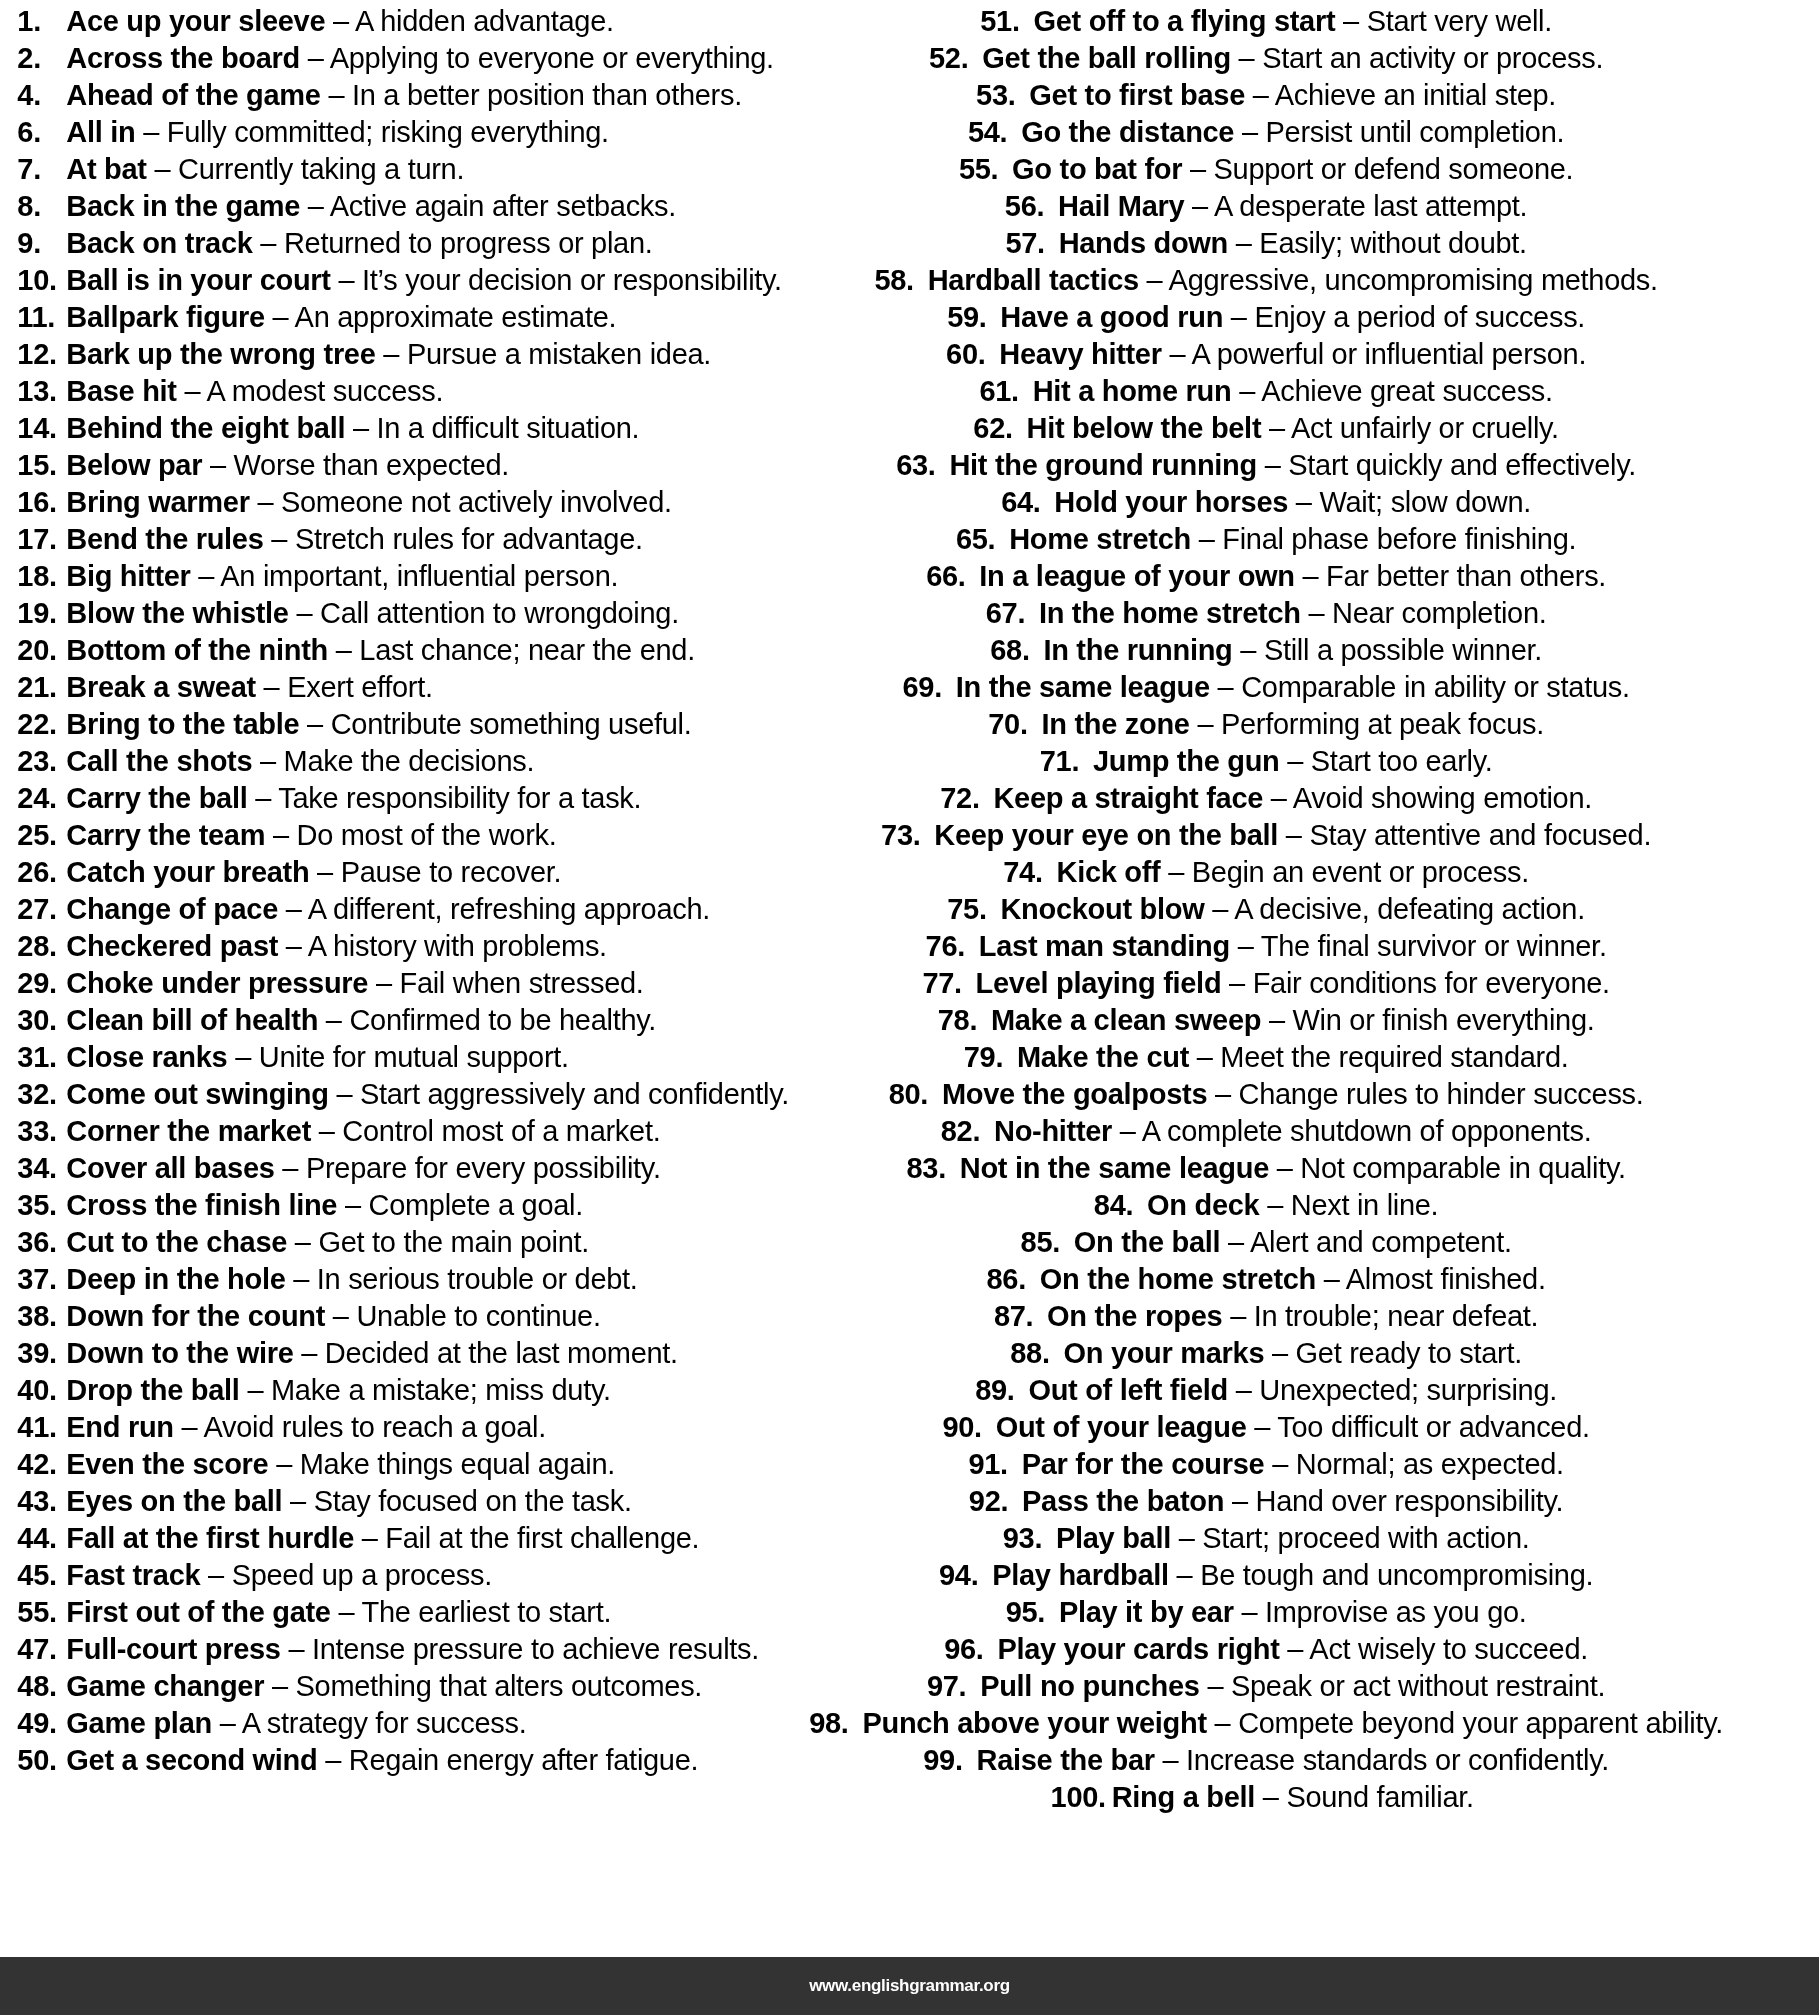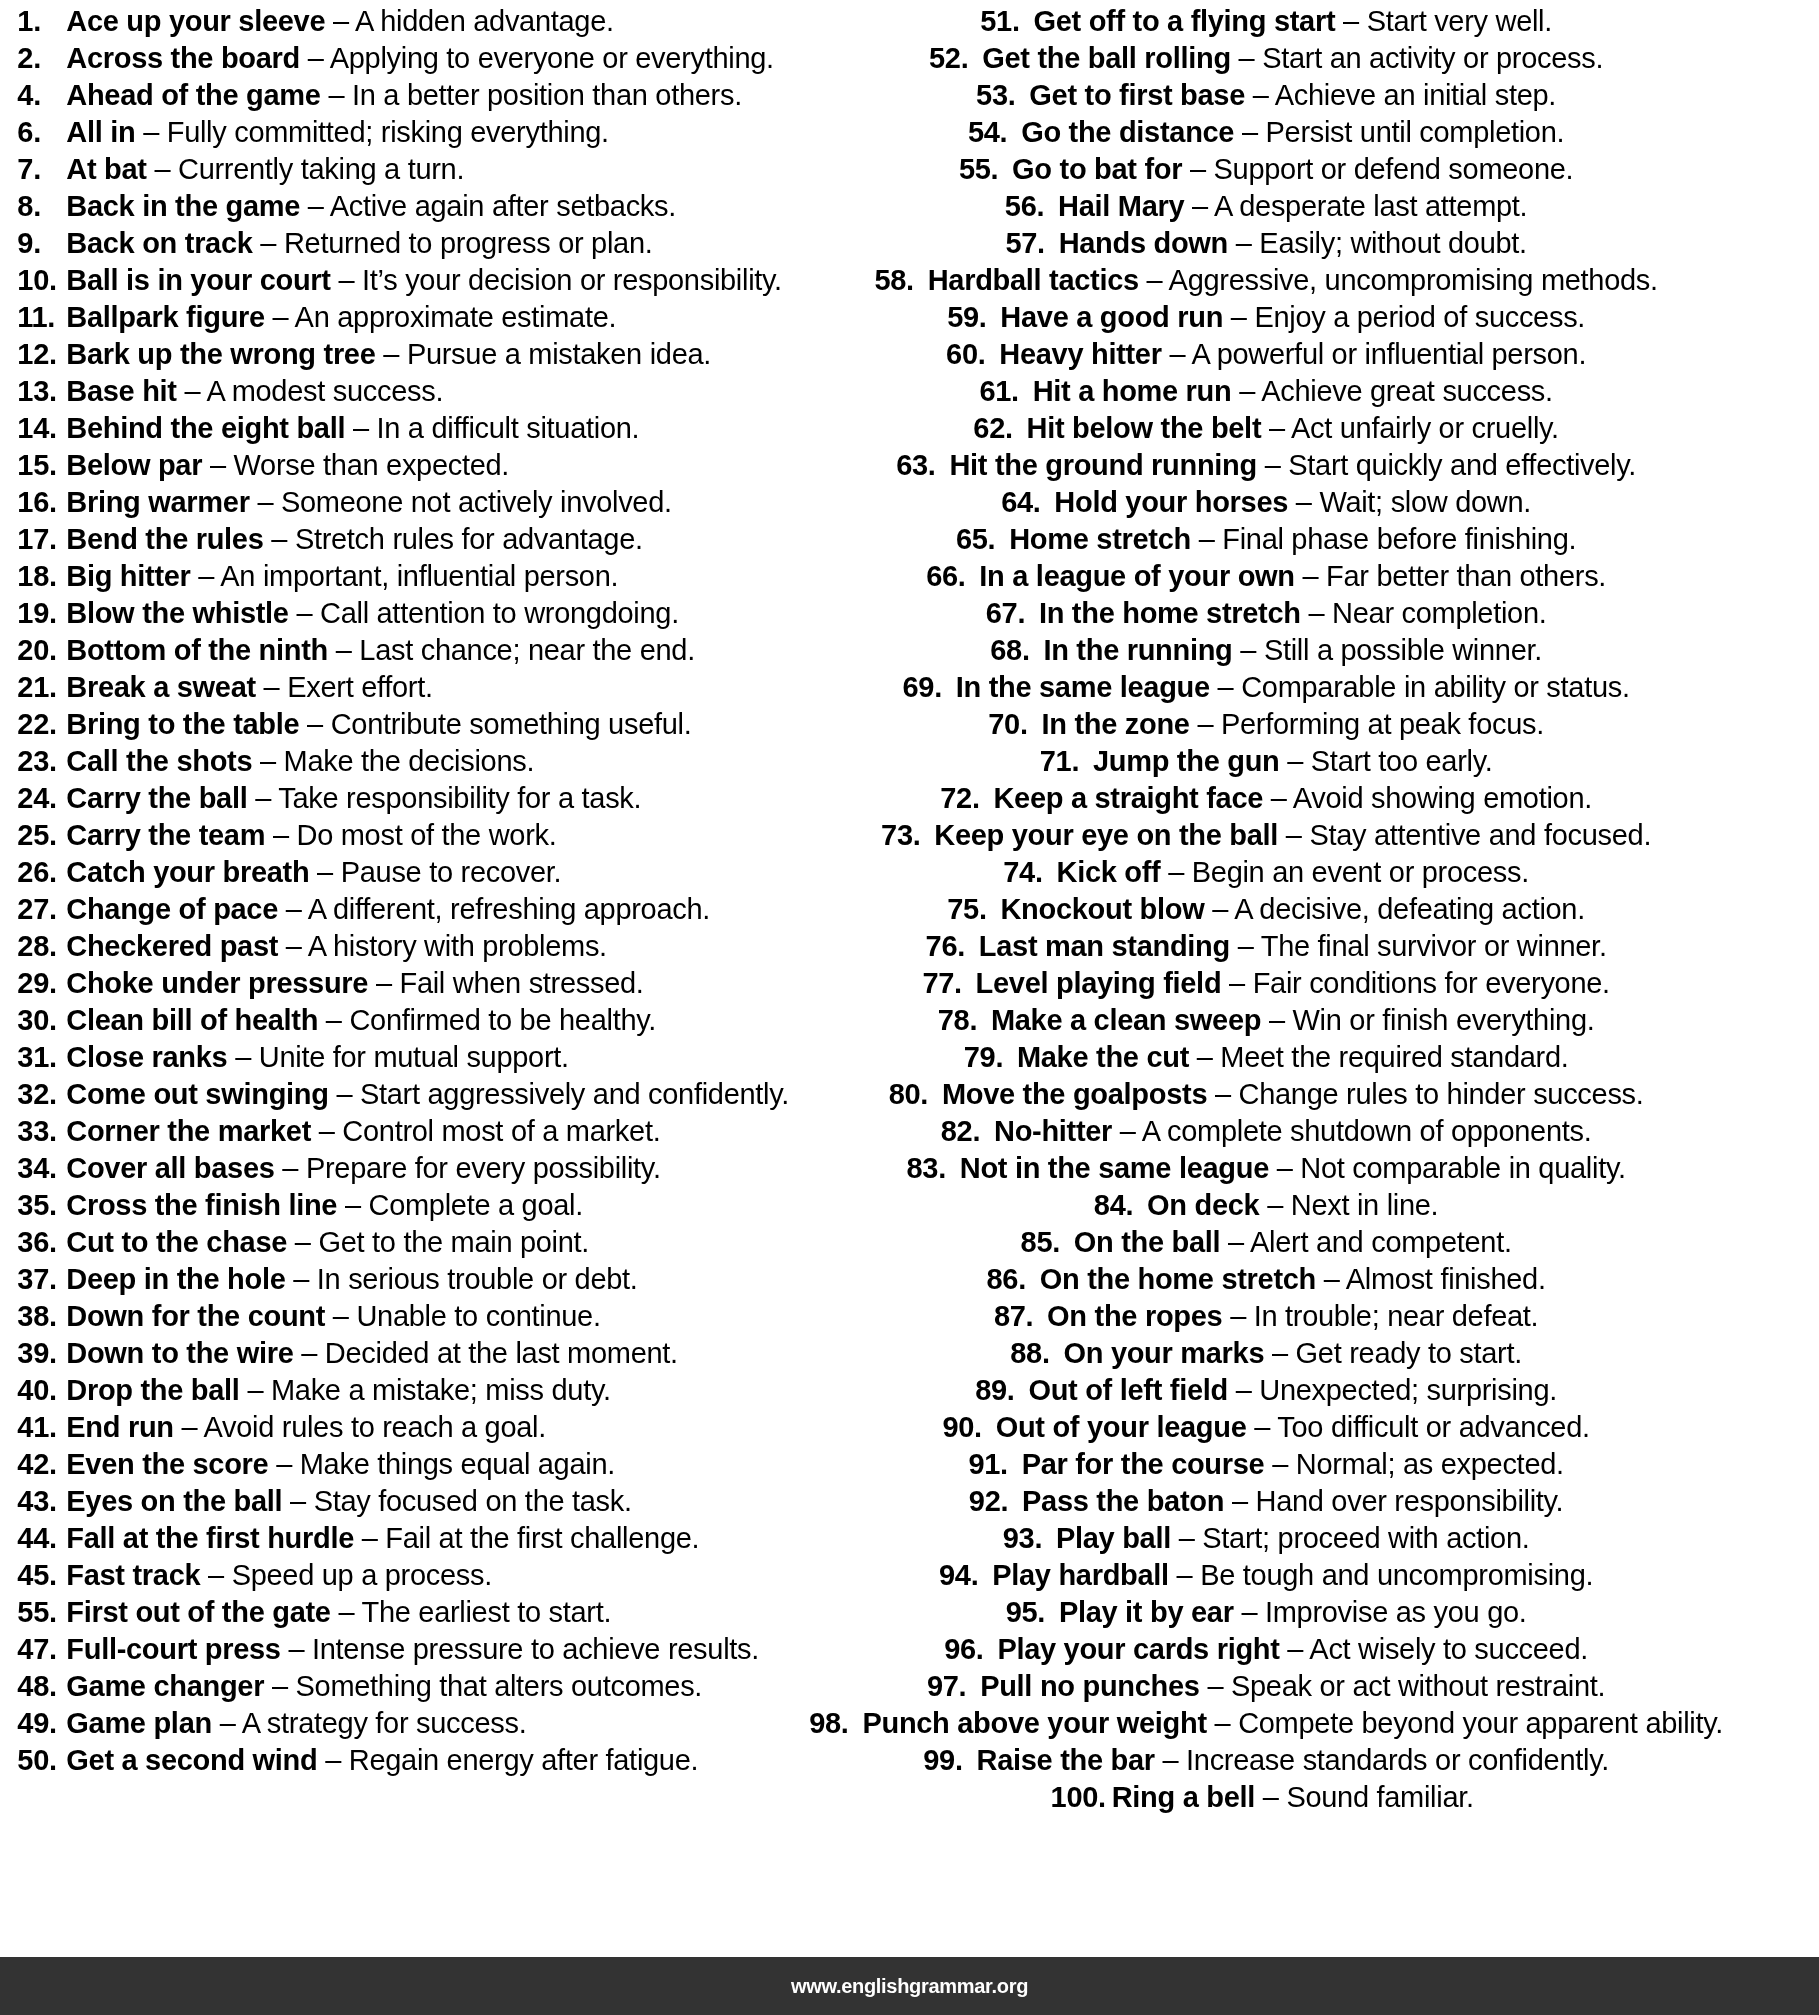--- a/index.html
+++ b/index.html
@@ -58,21 +58,21 @@
     bottom: 0;
     width: 100%;
     height: 58px;
     display: flex;
     align-items: center;
     justify-content: center;
   }
   .footer-url {
     color: #ffffff;
     font-weight: bold;
-    font-size: 20px;
+    font-size: 17px;
     letter-spacing: -0.3px;
   }
 </style>
 </head>
 <body style="background: rgb(255, 255, 255); color: rgb(0, 0, 0);">
 
 <div class="columns">
   <div class="col col-left">
       <div class="row">
     <span class="num">1.</span><span class="idiom">Ace up your sleeve</span><span class="sep"> – </span><span class="def">A hidden advantage.</span>

